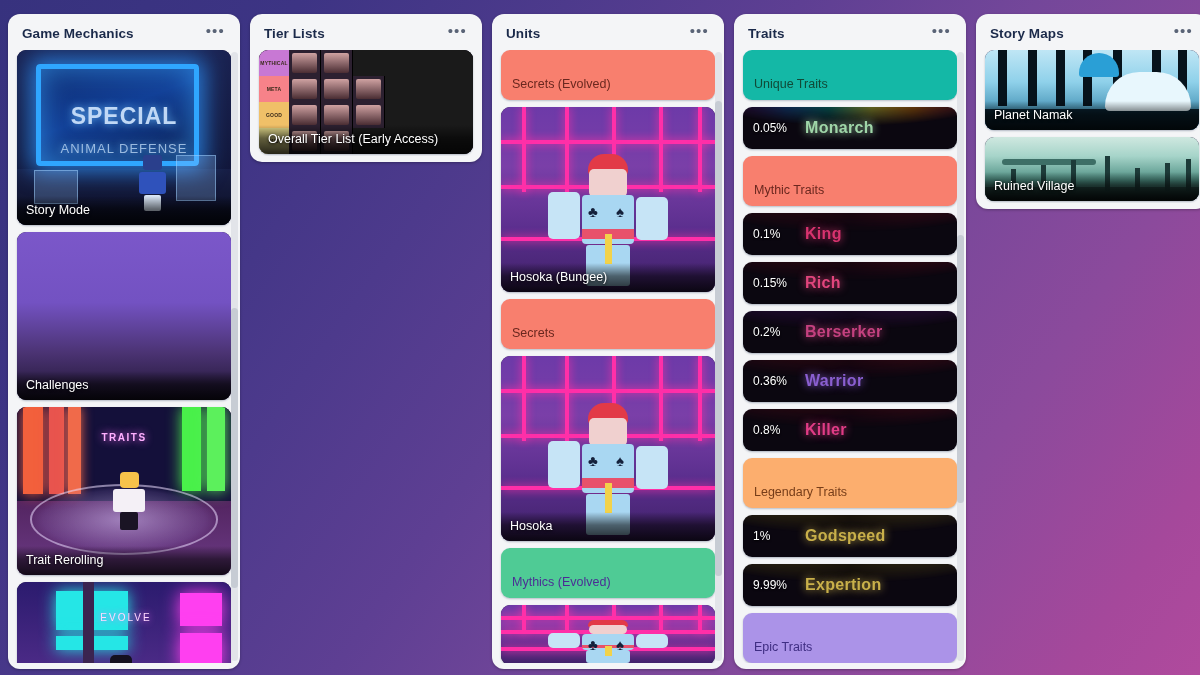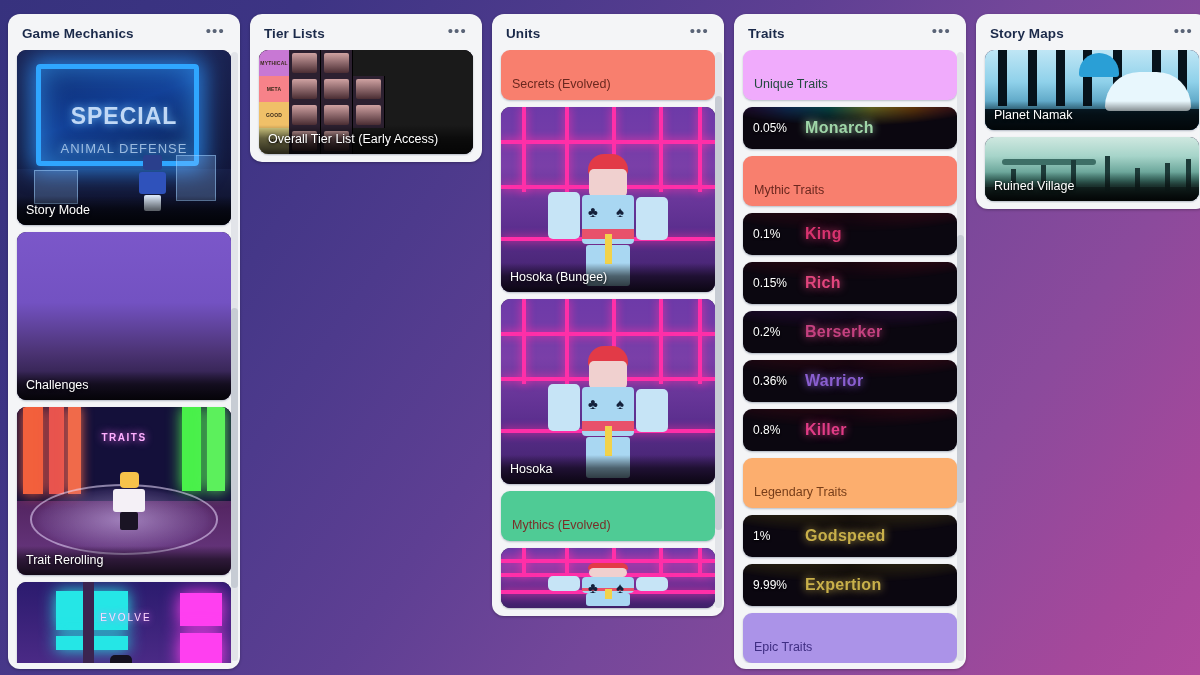--- a/index.html
+++ b/index.html
@@ -387,20 +387,23 @@
                 <div class="legs"></div>
                 <div class="torso"></div>
                 <div class="belt"></div>
                 <div class="tie"></div>
                 <span class="sp" style="left:44px">♣</span>
                 <span class="sp" style="left:72px">♠</span>
               </div>
             </div>
             <div class="caption">Hosoka (Bungee)</div>
           </div>
+          <div class="chip" style="background: rgb(248, 127, 110);">
+            <span style="color: rgb(94, 32, 24);">Secrets</span>
+          </div>
           <div class="media-card" style="height: 185px;">
             <div class="art art-hosoka">
               <div class="bar hbar" style="top:18%"></div>
               <div class="bar hbar" style="top:42%"></div>
               <div class="bar hbar" style="top:70%"></div>
               <div class="bar vbar" style="left:10%"></div>
               <div class="bar vbar" style="left:30%"></div>
               <div class="bar vbar" style="left:52%"></div>
               <div class="bar vbar" style="left:74%"></div>
               <div class="bar vbar" style="left:92%"></div>
@@ -413,21 +416,21 @@
                 <div class="torso"></div>
                 <div class="belt"></div>
                 <div class="tie"></div>
                 <span class="sp" style="left:44px">♣</span>
                 <span class="sp" style="left:72px">♠</span>
               </div>
             </div>
             <div class="caption">Hosoka</div>
           </div>
           <div class="chip" style="background: rgb(79, 203, 149);">
-            <span style="color: #7f1d1d;">Mythics (Evolved)</span>
+            <span style="color: #4c1d95;">Mythics (Evolved)</span>
           </div>
           <div class="media-card" style="height: 60px;">
             <div class="art art-hosoka">
               <div class="bar hbar" style="top:18%"></div>
               <div class="bar hbar" style="top:42%"></div>
               <div class="bar hbar" style="top:70%"></div>
               <div class="bar vbar" style="left:10%"></div>
               <div class="bar vbar" style="left:30%"></div>
               <div class="bar vbar" style="left:52%"></div>
               <div class="bar vbar" style="left:74%"></div>
@@ -452,21 +455,21 @@
         </div>
       </div>
     </div>
     <div class="column">
       <div class="col-head">
         <div class="col-title">Traits</div>
         <div class="col-menu">•••</div>
       </div>
       <div class="col-body">
         <div class="col-list">
-          <div class="chip" style="background: #f0abfc;">
+          <div class="chip" style="background: #14b8a6;">
             <span style="color: rgb(17, 64, 46);">Unique Traits</span>
           </div>
           <div class="trait">
             <div class="glow" style="background: linear-gradient(90deg, rgb(106, 27, 154), rgb(21, 101, 192), rgb(0, 137, 123), rgb(192, 202, 51), rgb(251, 140, 0), rgb(229, 57, 53)); opacity: 0.85; mask-image: radial-gradient(120% 130% at 50% -35%, rgb(0, 0, 0) 0%, transparent 62%);"></div>
             <div class="pct">0.05%</div>
             <div class="tname" style="color: rgb(159, 214, 168); text-shadow: rgb(159, 214, 168) 0px 0px 9px;">Monarch</div>
           </div>
           <div class="chip" style="background: rgb(248, 127, 110);">
             <span style="color: rgb(94, 32, 24);">Mythic Traits</span>
           </div>

